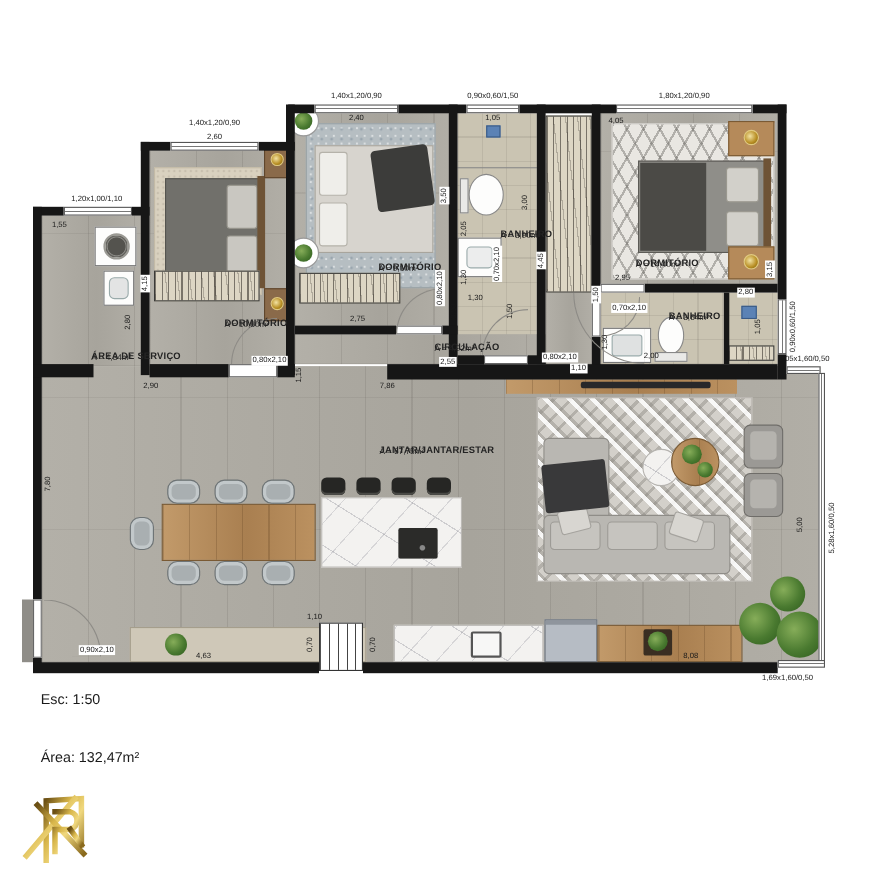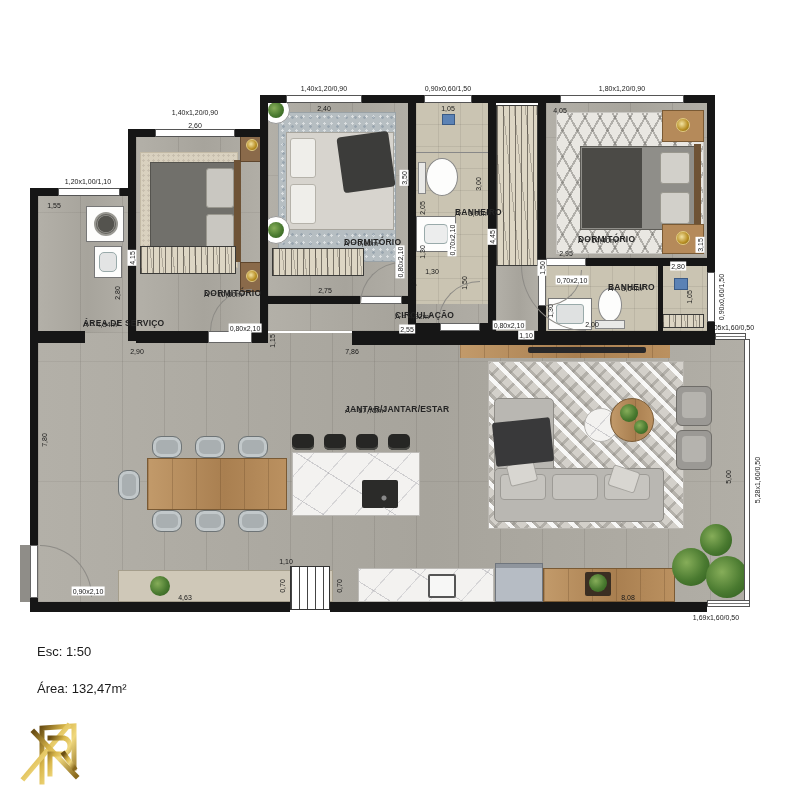--- a/index.html
+++ b/index.html
@@ -325,21 +325,21 @@
   <div class="dim" style="left:352px;top:351px">7,86</div>
   <div class="dim v" style="left:728px;top:477px">5,00</div>
   <div class="dim" style="left:185px;top:597px">4,63</div>
   <div class="dim" style="left:628px;top:597px">8,08</div>
   <div class="dim" style="left:286px;top:561px">1,10</div>
   <div class="dim v" style="left:282px;top:586px">0,70</div>
   <div class="dim v" style="left:339px;top:586px">0,70</div>
 
   <div style="left:20px;top:545px;width:10px;height:57px;background:#8f8d88"></div>
 
-  <div class="titleblock" style="left:37px;top:644px;font-size:13px">Esc: 1:50</div>
+  <div class="titleblock" style="left:37px;top:628px;font-size:13px">Esc: 1:50</div>
   <div class="titleblock" style="left:37px;top:681px;font-size:13px">Área: 132,47m²</div>
 
   <div style="left:12px;top:716px;width:82px;height:78px">
     <svg width="82" height="78" viewBox="0 0 82 78" style="position:absolute;left:0;top:0">
       <defs>
         <linearGradient id="gold" x1="0" y1="0" x2="1" y2="1">
           <stop offset="0" stop-color="#6b4f14"></stop>
           <stop offset="0.35" stop-color="#d8b64a"></stop>
           <stop offset="0.6" stop-color="#f0d87e"></stop>
           <stop offset="1" stop-color="#8a6a1e"></stop>

